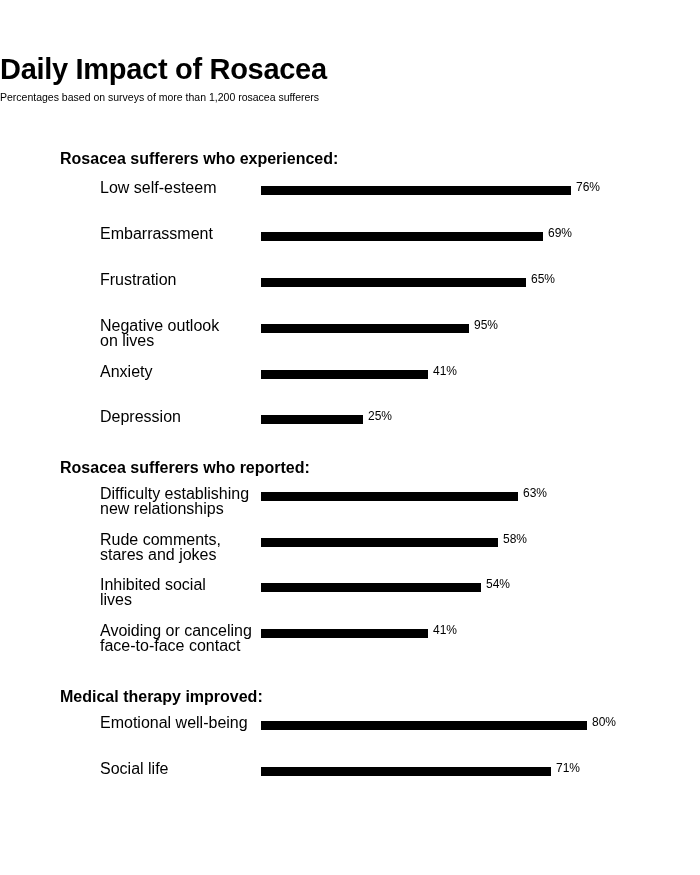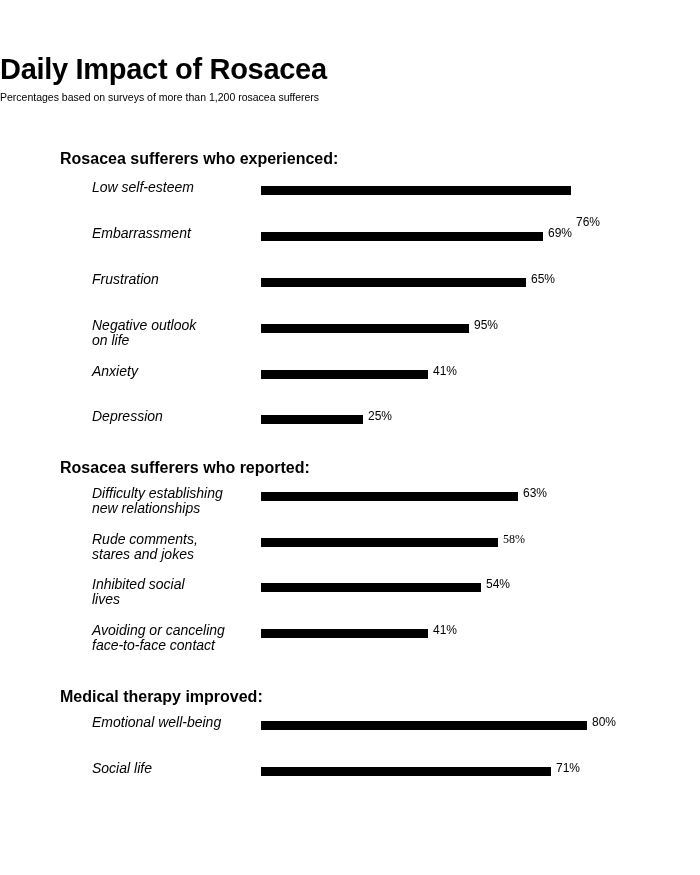--- a/index.html
+++ b/index.html
@@ -63,27 +63,26 @@
 
   
   .row {
     position: absolute;
     left: 0;
     width: 700px;
     height: 9px;
   }
   .row-label {
     position: absolute;
-    left: 92px;
+    left: 100px;
     top: -6px;
     width: 150px;
-    font-size: 14px;
+    font-size: 16px;
     line-height: 15px;
     font-weight: normal;
-    font-style: italic;
   }
   .row-label .label-line {
     display: block;
     white-space: nowrap;
   }
   .bar-track {
     position: absolute;
     left: 261px;
     top: 0;
     height: 9px;
@@ -119,21 +118,21 @@
   <div id="sections-root">
       <div class="section" style="top: 150px;">
         <div class="section-header">Rosacea sufferers who experienced:</div>
         <div class="row" style="top: 36px;">
           <div class="row-label">
             <span class="label-line">Low self-esteem</span>
           </div>
           <div class="bar-track" style="width: 310px;">
             <div class="bar" style="width: 310px; height: 9px;"></div>
           </div>
-          <div class="bar-value" style="left: 576px; margin-top: 35px;">76%</div>
+          <div class="bar-value" style="left: 576px;">76%</div>
         </div>
         <div class="row" style="top: 82px;">
           <div class="row-label">
             <span class="label-line">Embarrassment</span>
           </div>
           <div class="bar-track" style="width: 282px;">
             <div class="bar" style="width: 282px; height: 9px;"></div>
           </div>
           <div class="bar-value" style="left: 548px;">69%</div>
         </div>
@@ -142,21 +141,21 @@
             <span class="label-line">Frustration</span>
           </div>
           <div class="bar-track" style="width: 265px;">
             <div class="bar" style="width: 265px; height: 9px;"></div>
           </div>
           <div class="bar-value" style="left: 531px;">65%</div>
         </div>
         <div class="row" style="top: 174px;">
           <div class="row-label">
             <span class="label-line">Negative outlook</span>
-            <span class="label-line">on life</span>
+            <span class="label-line">on lives</span>
           </div>
           <div class="bar-track" style="width: 208px;">
             <div class="bar" style="width: 208px; height: 9px;"></div>
           </div>
           <div class="bar-value" style="left: 474px;">95%</div>
         </div>
         <div class="row" style="top: 220px;">
           <div class="row-label">
             <span class="label-line">Anxiety</span>
           </div>
@@ -188,21 +187,21 @@
           <div class="bar-value" style="left: 523px;">63%</div>
         </div>
         <div class="row" style="top: 79px;">
           <div class="row-label">
             <span class="label-line">Rude comments,</span>
             <span class="label-line">stares and jokes</span>
           </div>
           <div class="bar-track" style="width: 237px;">
             <div class="bar" style="width: 237px; height: 9px;"></div>
           </div>
-          <div class="bar-value" style="left: 503px; font-family: Liberation Serif, serif;">58%</div>
+          <div class="bar-value" style="left: 503px;">58%</div>
         </div>
         <div class="row" style="top: 124px;">
           <div class="row-label">
             <span class="label-line">Inhibited social</span>
             <span class="label-line">lives</span>
           </div>
           <div class="bar-track" style="width: 220px;">
             <div class="bar" style="width: 220px; height: 9px;"></div>
           </div>
           <div class="bar-value" style="left: 486px;">54%</div>

